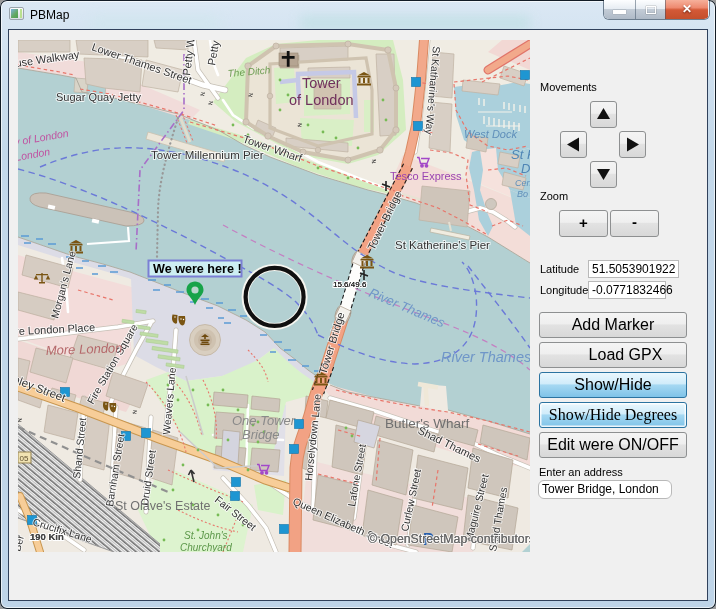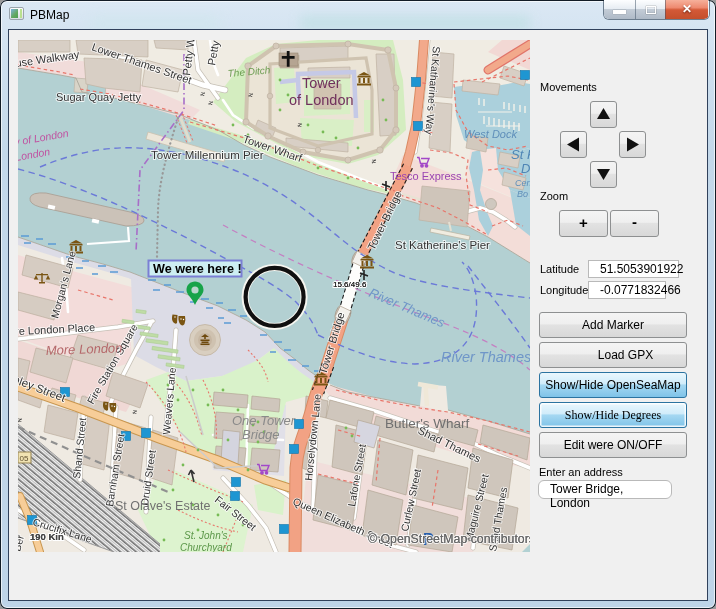--- a/index.html
+++ b/index.html
@@ -22,23 +22,23 @@
 #wb-close{width:43px;background:linear-gradient(180deg,#f6b09b 0%,#ee8a70 40%,#d35937 52%,#c44f2c 100%);}
 #wb-min:after{content:"";position:absolute;left:9px;top:10px;width:13px;height:3.5px;background:#fff;box-shadow:0 0 1px #555;}
 #wb-max:after{content:"";position:absolute;left:10px;top:6px;width:8px;height:6px;border:1.5px solid #fff;box-shadow:0 0 1px #555, inset 0 0 1px #555;}
 #wb-close:after{content:"\2715";position:absolute;left:0;top:2px;width:100%;text-align:center;color:#fff;font-size:12px;font-weight:bold;text-shadow:0 1px 2px rgba(60,10,0,.7);}
 #client{position:absolute;left:8px;top:29px;width:700px;height:572px;background:#f0f0f0;border:1px solid #30415b;}
 #map{position:absolute;left:18px;top:40px;width:512px;height:512px;background:#b0cfd2;}
 
 .lbl{position:absolute;font-size:11px;color:#000;}
 .btn{position:absolute;border:1px solid #8e9091;border-radius:3px;
  background:linear-gradient(180deg,#f4f4f4 0%,#efefef 45%,#e2e2e2 50%,#d8d8d8 100%);
- font-size:12px;color:#000;text-align:center;}
+ font-size:16px;color:#000;text-align:center;}
 .btn.blue{border:1px solid #2b73a0;background:linear-gradient(180deg,#eaf7fd 0%,#d0ecfa 45%,#a5d8f2 50%,#7fc3e8 100%);}
-.inp{position:absolute;background:#fff;border:1px solid #b9b9b9;font-size:12px;color:#000;padding:1px 11px;}
+.inp{position:absolute;background:#fff;border:1px solid #b9b9b9;font-size:12px;color:#000;padding:1px 3px;}
 </style>
 </head>
 <body>
 <div id="win">
  <div id="titlebar">
       <div id="tglow1"></div>
       <div id="tglow2"></div>
       <div id="ticon"></div>
       <div id="ttext">PBMap</div>
     </div>

